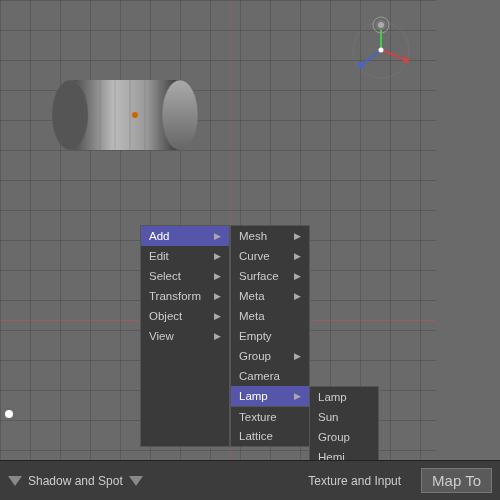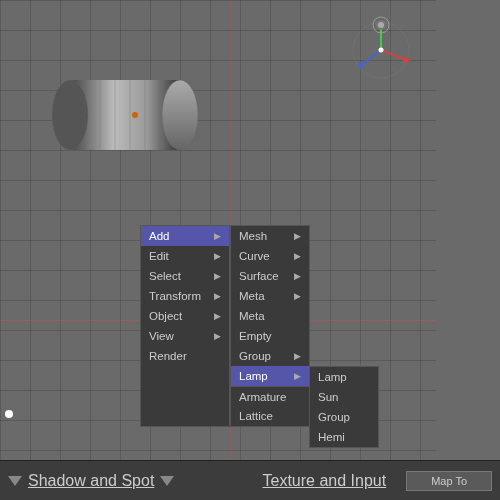--- a/index.html
+++ b/index.html
@@ -139,36 +139,35 @@
     .status-triangle {
       width: 0; height: 0;
       border-left: 7px solid transparent;
       border-right: 7px solid transparent;
       border-top: 10px solid #888;
       cursor: pointer;
     }
 
     .status-label {
       color: #ccc;
-      font-size: 16px;
-      text-decoration: underline;
+      font-size: 12px;
     }
 
     .status-right {
       display: flex;
       align-items: center;
       padding-right: 8px;
       gap: 20px;
     }
 
     .status-box {
       background: #5a5a5a;
       border: 1px solid #777;
-      padding: 3px 24px;
-      font-size: 11px;
+      padding: 3px 10px;
+      font-size: 15px;
       color: #ccc;
       cursor: pointer;
     }
 
     
     #obj-svg {
       position: absolute;
       top: 60px;
       left: 50px;
     }
@@ -271,23 +270,20 @@
         <span class="menu-arrow">▶</span>
       </div>
       <div class="menu-item">
         <span>Object</span>
         <span class="menu-arrow">▶</span>
       </div>
       <div class="menu-item">
         <span>View</span>
         <span class="menu-arrow">▶</span>
       </div>
-      <div class="menu-item">
-        <span>Render</span>
-      </div>
     </div>
 
     <div class="menu-col submenu-col" style="position:relative;">
       <div class="menu-item">
         <span>Mesh</span>
         <span class="menu-arrow">▶</span>
       </div>
       <div class="menu-item">
         <span>Curve</span>
         <span class="menu-arrow">▶</span>
@@ -302,20 +298,23 @@
       </div>
       <div class="menu-item">
         <span>Meta</span>
       </div>
       <div class="menu-item">
         <span>Empty</span>
       </div>
       <div class="menu-item">
         <span>Group</span>
         <span class="menu-arrow">▶</span>
+      </div>
+      <div class="menu-item">
+        <span>Camera</span>
       </div>
       <div class="menu-item active" style="position:relative;">
         <span>Lamp</span>
         <span class="menu-arrow">▶</span>
 
         <div class="lamp-sub">
           <div class="menu-item">
             <span>Lamp</span>
           </div>
           <div class="menu-item">
@@ -324,21 +323,21 @@
           <div class="menu-item">
             <span>Group</span>
           </div>
           <div class="menu-item">
             <span>Hemi</span>
           </div>
 
         </div>
       </div>
       <div class="menu-item separator">
-        <span>Armature</span>
+        <span>Texture</span>
       </div>
       <div class="menu-item">
         <span>Lattice</span>
       </div>
     </div>
   </div>
 
   <div id="cursor"></div>
 </div>
 

